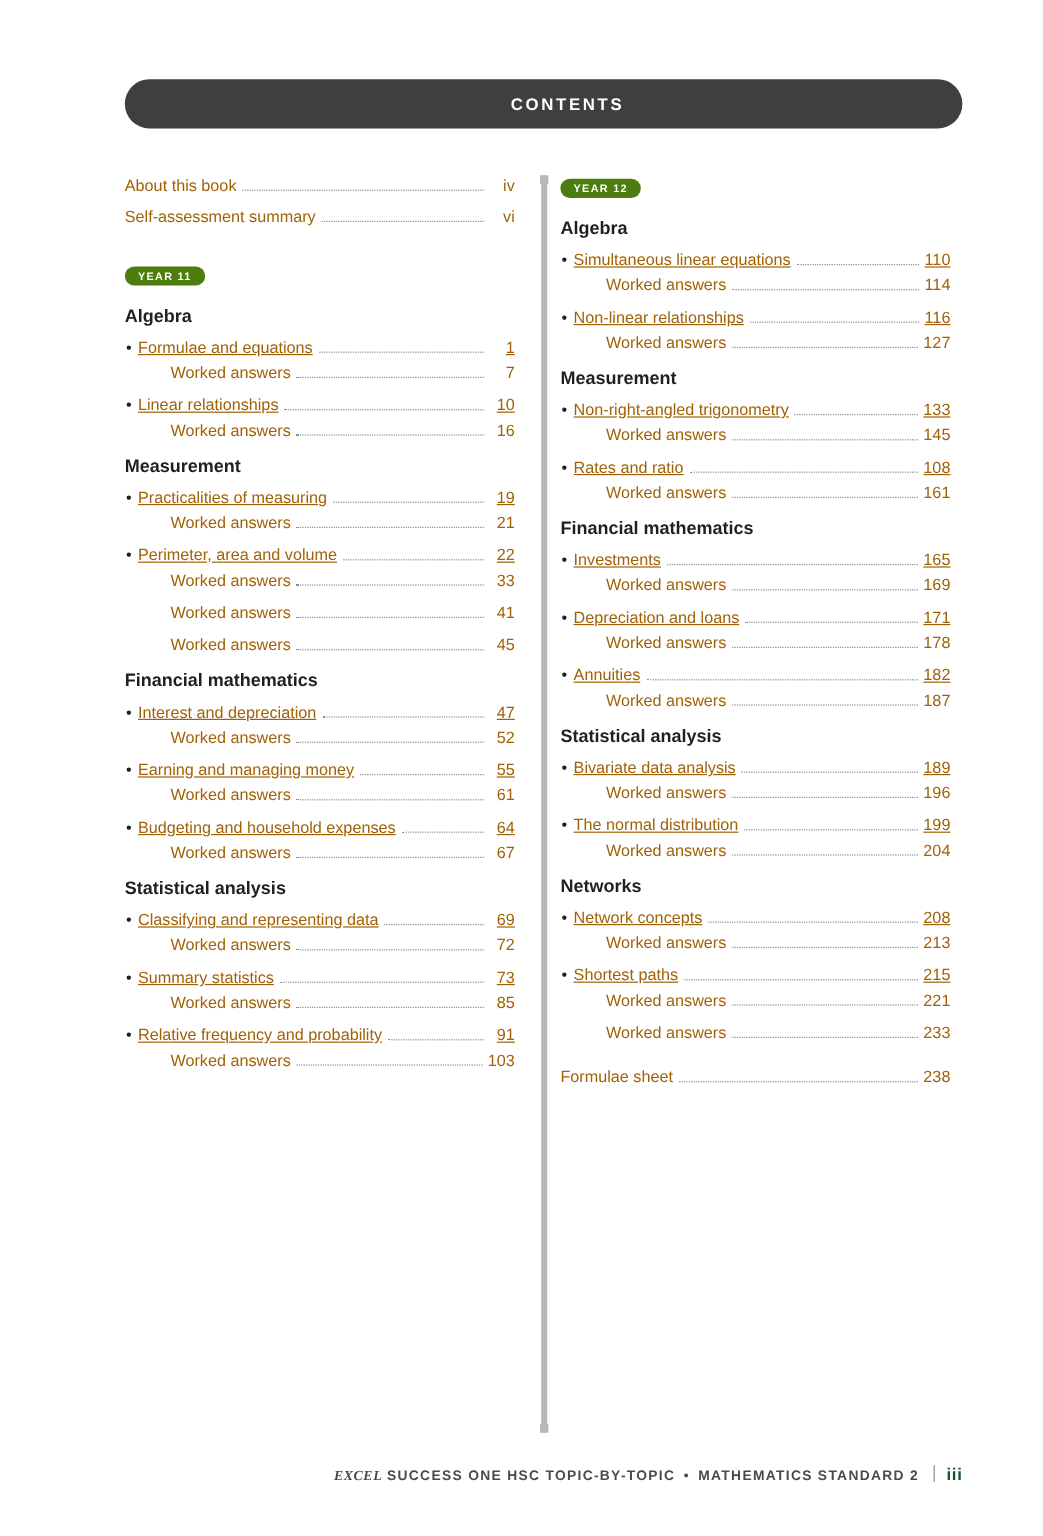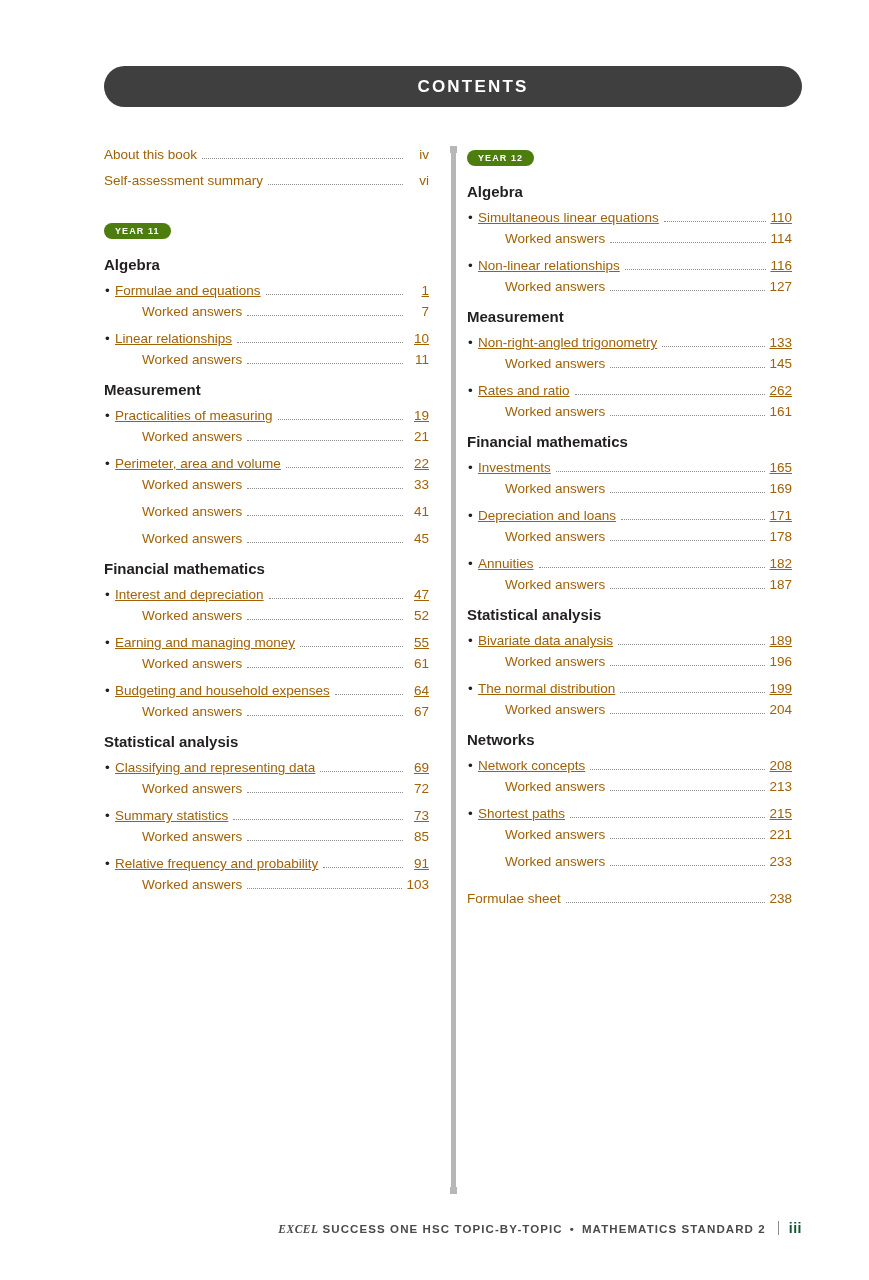--- a/index.html
+++ b/index.html
@@ -29,21 +29,21 @@
     width: 698px;
     height: 41px;
     background: #3f3f3f;
     border-radius: 21px;
     display: flex;
     align-items: center;
     justify-content: center;
   }
   .header-banner .title {
     color: #ffffff;
-    font-size: 17px;
+    font-size: 14px;
     font-weight: bold;
     letter-spacing: 2.2px;
     margin-left: 40px;
   }
 
   
   .columns {
     position: absolute;
     left: 104px;
     top: 148px;
@@ -234,21 +234,21 @@
               <span class="page-no">7</span>
             </div>
             <div class="entry lvl1">
               <span class="label">Linear relationships</span>
               <span class="dots"></span>
               <span class="page-no">10</span>
             </div>
             <div class="entry lvl2">
               <span class="label">Worked answers</span>
               <span class="dots"></span>
-              <span class="page-no">11</span>
+              <span class="page-no">16</span>
             </div>
           </div>
           <div class="group">
             <div class="section-heading">Measurement</div>
             <div class="entry lvl1">
               <span class="label">Practicalities of measuring</span>
               <span class="dots"></span>
               <span class="page-no">19</span>
             </div>
             <div class="entry lvl2">
@@ -382,21 +382,21 @@
               <span class="page-no">133</span>
             </div>
             <div class="entry lvl2">
               <span class="label">Worked answers</span>
               <span class="dots"></span>
               <span class="page-no">145</span>
             </div>
             <div class="entry lvl1">
               <span class="label">Rates and ratio</span>
               <span class="dots"></span>
-              <span class="page-no">262</span>
+              <span class="page-no">108</span>
             </div>
             <div class="entry lvl2">
               <span class="label">Worked answers</span>
               <span class="dots"></span>
               <span class="page-no">161</span>
             </div>
           </div>
           <div class="group">
             <div class="section-heading">Financial mathematics</div>
             <div class="entry lvl1">

